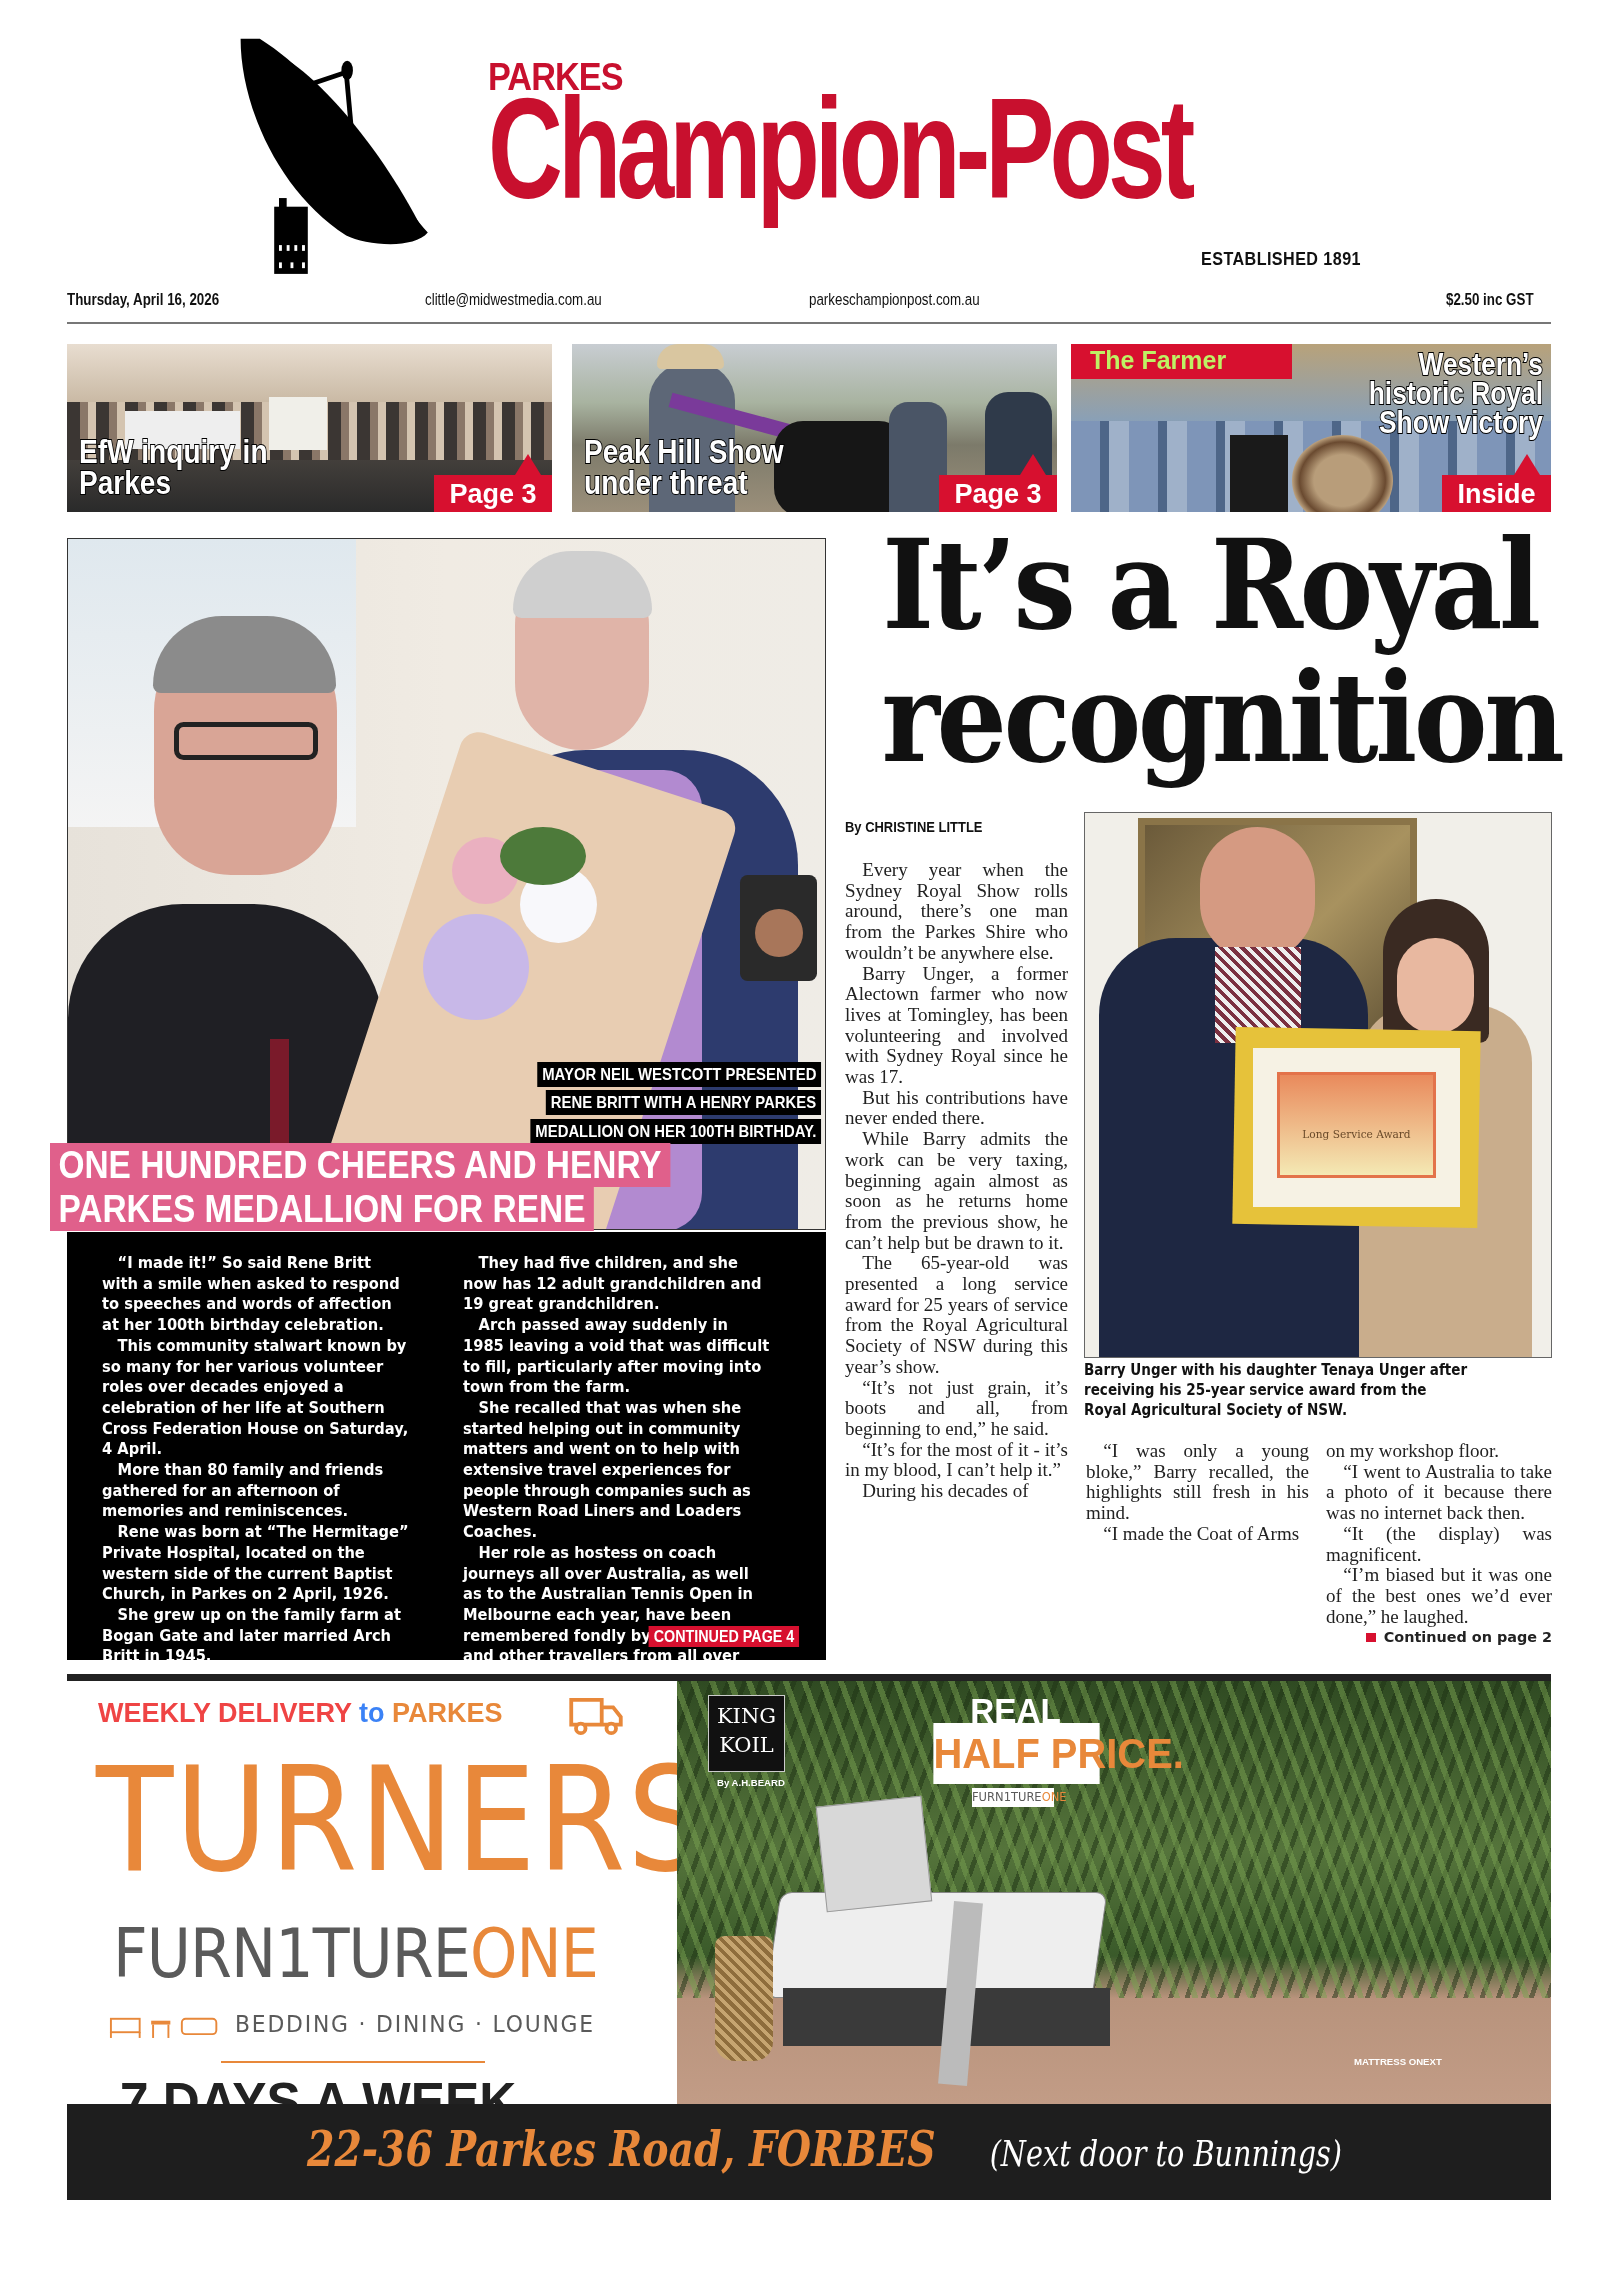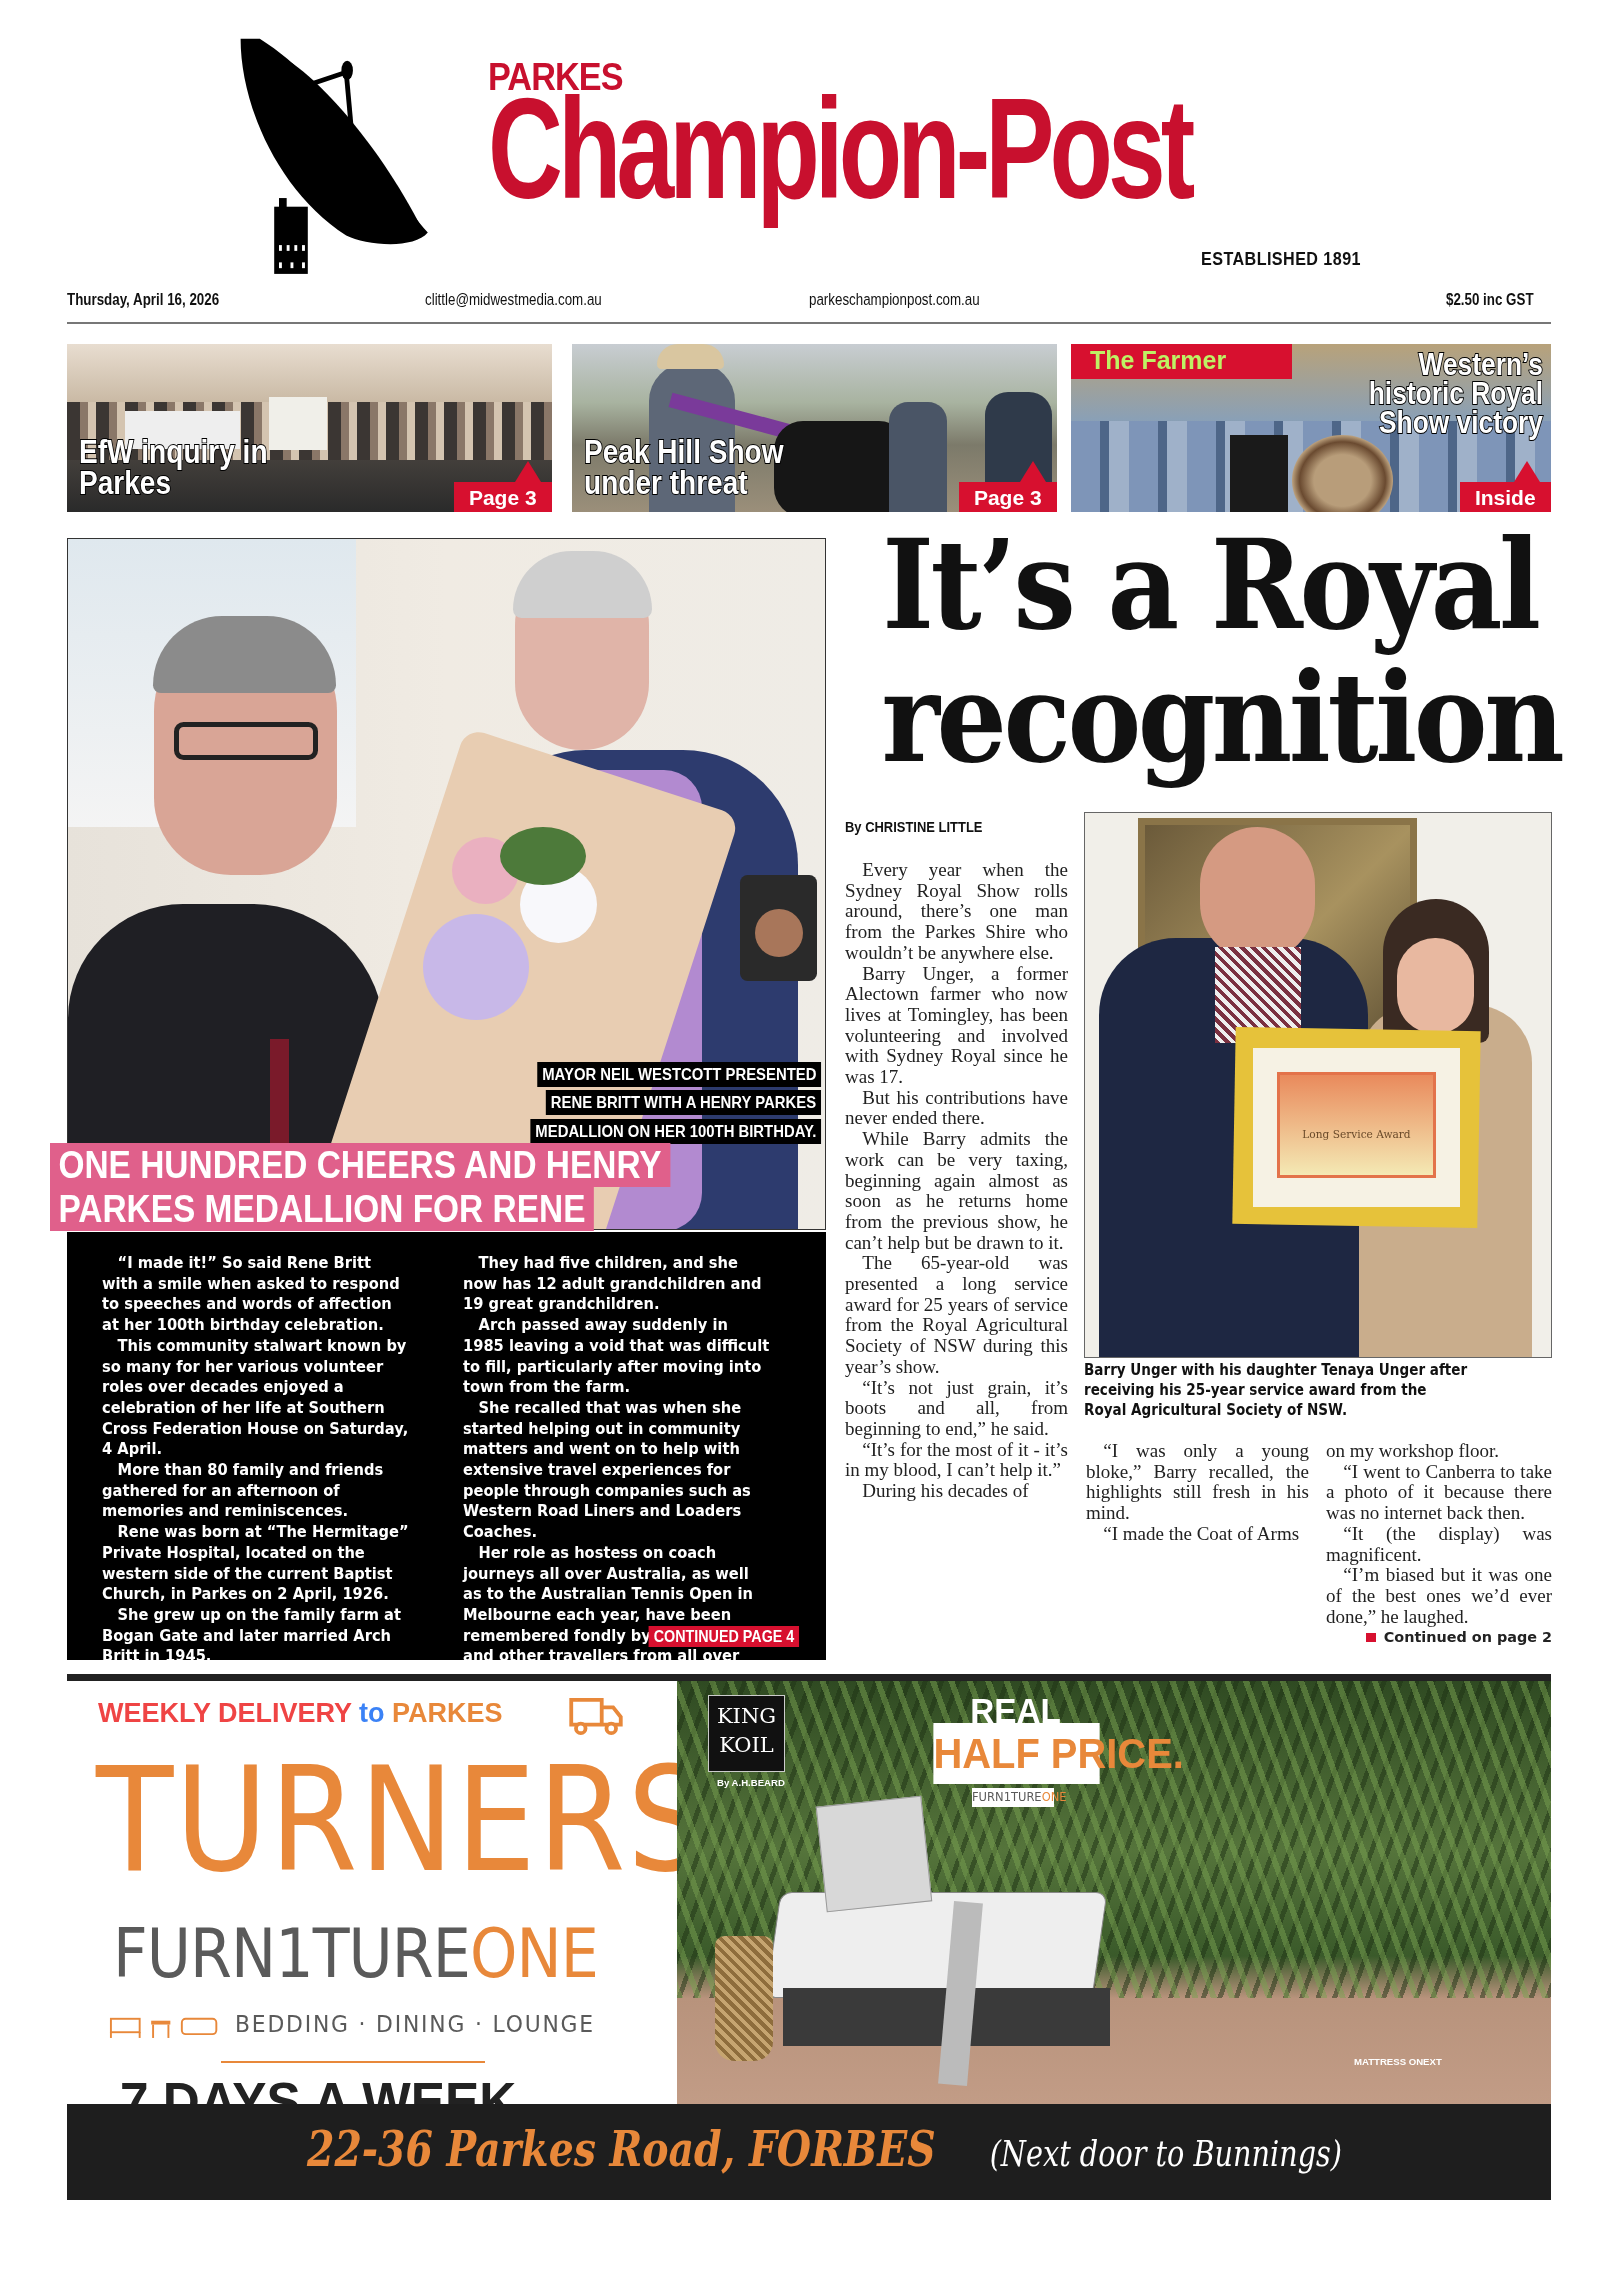--- a/index.html
+++ b/index.html
@@ -9,21 +9,21 @@
 #dish{left:231px;top:29px;width:288px;height:245px}
 #mast-parkes{left:488px;top:56px;font-family:"Liberation Sans",sans-serif;font-weight:700;font-size:38px;color:#c8102e;letter-spacing:-1px;transform:scaleX(0.9);transform-origin:left}
 #mast-title{left:488px;top:86px;font-family:"Liberation Sans",sans-serif;font-weight:700;font-size:142px;line-height:125px;color:#c8102e;letter-spacing:-6.7px;transform:scaleX(0.73);transform-origin:left;white-space:nowrap}
 #est{left:1201px;top:248px;font-weight:700;font-size:19px;letter-spacing:0.5px;transform:scaleX(0.85);transform-origin:left}
 .infobar{top:290px;font-size:16.3px;transform:scaleX(0.82);transform-origin:left;white-space:nowrap}
 #rule{left:67px;top:322px;width:1484px;height:1.9px;background:#777}
 
 .teaser{top:344px;height:168px;overflow:hidden}
 .teaser .ph{position:absolute;inset:0}
 .tease-txt{position:absolute;font-family:"Liberation Sans",sans-serif;font-weight:700;color:#fff;font-size:33px;line-height:31px;-webkit-text-stroke:1.9px #000;paint-order:stroke fill;transform:scaleX(0.85);transform-origin:left;white-space:nowrap}
-.tab{position:absolute;right:0;bottom:0;background:#d7102f;color:#fff;font-weight:700;font-size:21px;padding:3.8px 15.4px 1.9px 15.4px;transform-origin:right}
+.tab{position:absolute;right:0;bottom:0;background:#d7102f;color:#fff;font-weight:700;font-size:27px;padding:3.8px 15.4px 1.9px 15.4px;transform-origin:right}
 .tab:before{content:"";position:absolute;right:11.5px;top:-21px;border-left:13.4px solid transparent;border-right:13.4px solid transparent;border-bottom:21px solid #d7102f}
 .farmer-tab{position:absolute;left:0;top:0;background:#d7102f;color:#bef264;font-weight:700;font-size:25px;padding:1.9px 19px 3.8px 19px;width:221px}
 
 #photo1{left:67px;top:538px;width:759px;height:692px;border:1px solid #333;overflow:hidden}
 #cap1{right:0;top:0;text-align:right}
 #cap1 span{display:inline-block;background:#000;color:#fff;font-weight:700;font-size:17.3px;padding:1.9px 5.8px;margin-top:3.8px;transform:scaleX(0.86);transform-origin:right}
 #headline2{left:50px;top:1143px}
 .pinkline{display:block;width:max-content;background:#e0608b;color:#fff;font-weight:700;font-size:38px;line-height:44px;padding:0 9.6px;transform:scaleX(0.88);transform-origin:left;white-space:nowrap}
 #story1{left:67px;top:1232px;width:759px;height:428px;background:#000;color:#fff}
 .col1{position:absolute;top:21px;font-size:16.3px;line-height:20.7px;font-weight:700;width:341px;font-family:"DejaVu Sans",sans-serif;transform:scaleX(0.9);transform-origin:left}
@@ -192,21 +192,21 @@
   <div style="position:absolute;left:168px;top:235px;width:207px;height:159px;background:#f6f2e4"></div>
   <div style="position:absolute;left:192px;top:259px;width:159px;height:106px;background:linear-gradient(180deg,#e98a5c,#f4e9b4);border:3.8px solid #e3734a;text-align:center;font-family:'DejaVu Serif',serif;font-size:10.6px;padding-top:53px;color:#6a4a2a">Long Service Award</div>
 </div>
 <div id="cap2" class="abs">Barry Unger with his daughter Tenaya Unger after receiving his 25-year service award from the Royal Agricultural Society of NSW.</div>
 <div id="colB" class="abs serifcol">
   <p>“I was only a young bloke,” Barry recalled, the highlights still fresh in his mind.</p>
   <p>“I made the Coat of Arms</p>
 </div>
 <div id="colC" class="abs serifcol">
   <p style="text-indent:0">on my workshop floor.</p>
-  <p>“I went to Canberra to take a photo of it because there was no internet back then.</p>
+  <p>“I went to Australia to take a photo of it because there was no internet back then.</p>
   <p>“It (the display) was magnificent.</p>
   <p>“I’m biased but it was one of the best ones we’d ever done,” he laughed.</p>
   <p id="cont2"><span class="sq"></span><span>Continued on page 2</span></p>
 </div>
 
 <div id="adtop" class="abs"></div>
 <div id="adleft" class="abs">
   <div style="position:absolute;left:31px;top:17.3px;font-weight:700;font-size:27px;white-space:nowrap">
     <span style="color:#ef4444">WEEKLY DELIVERY</span>
     <span style="color:#3b82f6">to</span>

